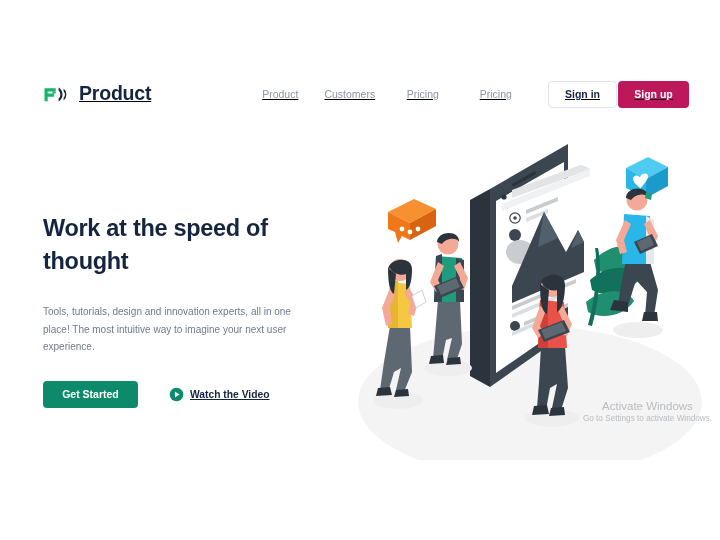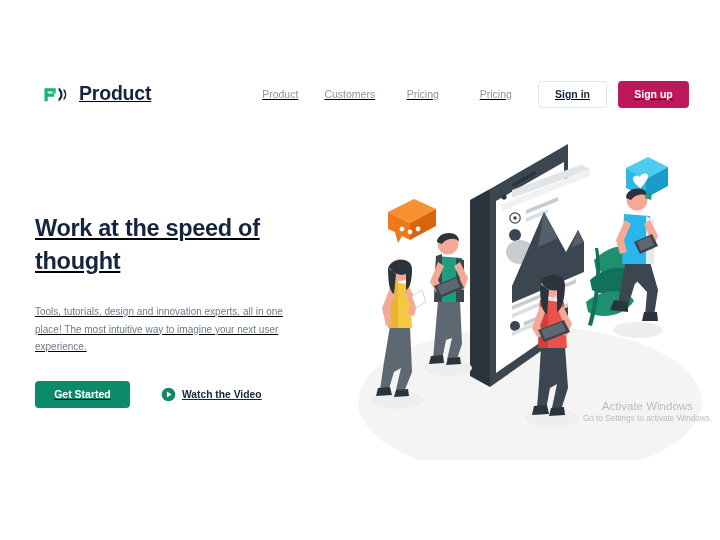--- a/index.html
+++ b/index.html
@@ -63,21 +63,21 @@
     width: 73px;
     text-align: center;
     white-space: nowrap;
     cursor: pointer;
   }
   .nav-link:first-child { width: 66px; }
 
   .header-actions {
     display: flex;
     align-items: center;
-    gap: 11px;
+    gap: 1px;
     margin-left: auto;
     margin-top: 28px;
   }
   .btn-signin {
     width: 69px;
     height: 27px;
     border: 1px solid #dfe4ef;
     border-radius: 4px;
     background: #ffffff;
     color: #15243f;
@@ -103,24 +103,23 @@
     cursor: pointer;
     display: flex;
     align-items: center;
     justify-content: center;
     padding: 0;
   }
 
   
   .hero-copy {
     position: absolute;
-    left: 35px;
+    left: 43px;
     top: 212px;
     width: 262px;
-    text-decoration: underline;
   }
   .hero-title {
     margin: 0;
     font-size: 23.5px;
     line-height: 33px;
     font-weight: bold;
     color: #15243f;
     letter-spacing: -0.3px;
   }
   .hero-sub {

